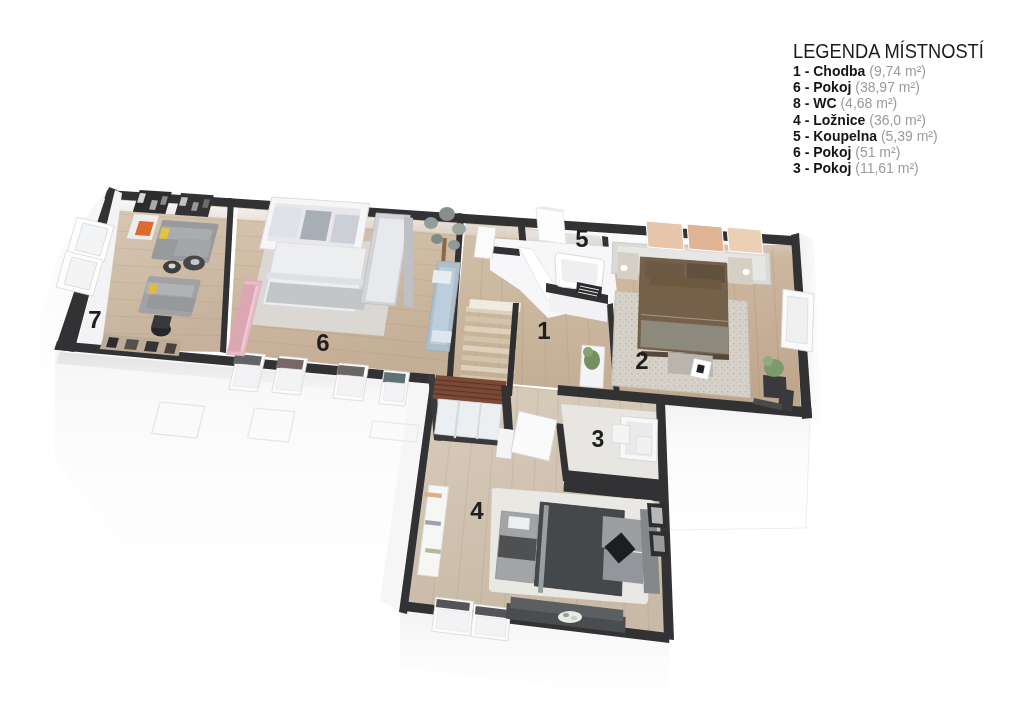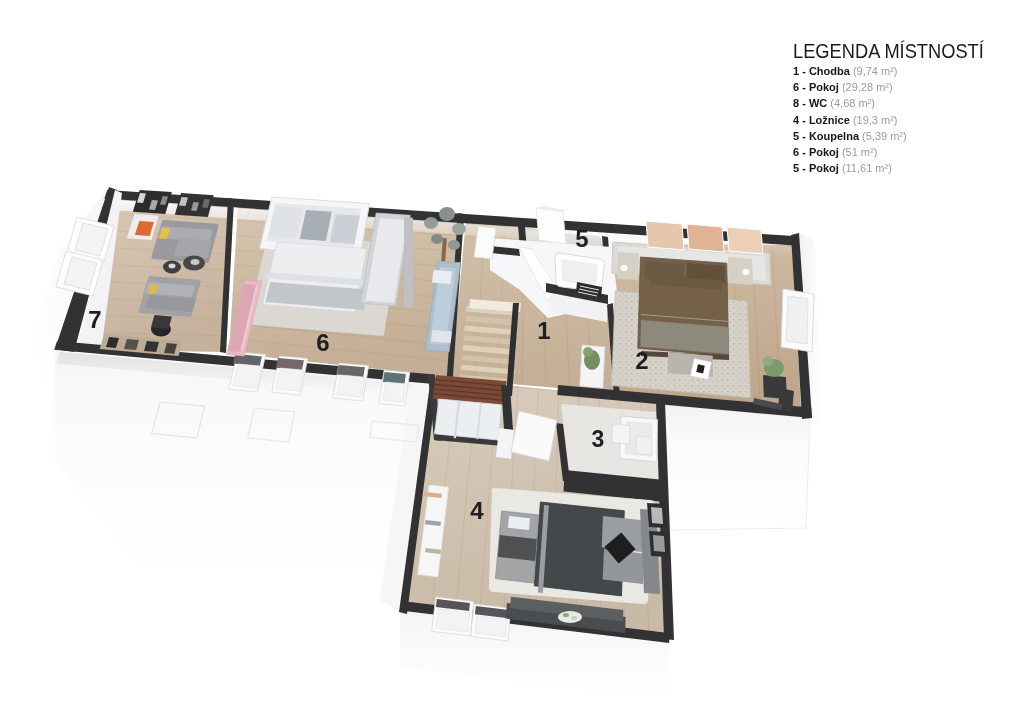--- a/index.html
+++ b/index.html
@@ -1,21 +1,21 @@
 <!DOCTYPE html>
 <html><head><meta charset="utf-8">
 <style>
 html,body{margin:0;padding:0;background:#ffffff;width:1024px;height:724px;overflow:hidden}
 body{font-family:"Liberation Sans",sans-serif}
 #plan{position:absolute;left:0;top:0}
 #legend{position:absolute;left:793px;top:39px;width:240px}
 #legend h1{margin:0;font-size:21px;font-weight:normal;color:#1c1c1c;letter-spacing:0px;
  transform:scaleX(0.87);transform-origin:left top;white-space:nowrap;font-stretch:condensed}
 #legend .rows{position:absolute;left:0;top:24px}
-#legend .row{font-size:11px;line-height:16.2px;color:#161616;white-space:nowrap}
+#legend .row{font-size:14px;line-height:16.2px;color:#161616;white-space:nowrap}
 #legend .row b{font-weight:bold}
 #legend .row span{color:#9b9b9b}
 </style></head>
 <body>
 
 <div id="plan"><svg width="1024" height="724" viewBox="0 0 1024 724">
       <defs>
 <linearGradient id="fadeS" x1="0" y1="0" x2="0" y2="1">
  <stop offset="0" stop-color="#f6f6f7"></stop>
           <stop offset="0.35" stop-color="#fcfcfc"></stop>
@@ -546,19 +546,19 @@
       </g>
       <g>
         <text x="477" y="519" font-family="Liberation Sans, sans-serif" font-size="24" font-weight="bold" fill="#1f1f1f" text-anchor="middle">4</text>
       </g>
     </svg></div>
 
 <div id="legend">
 <h1>LEGENDA MÍSTNOSTÍ</h1>
 <div class="rows">
 <div class="row"><b>1 - Chodba</b> <span>(9,74 m²)</span></div>
-<div class="row"><b>6 - Pokoj</b> <span>(29,28 m²)</span></div>
+<div class="row"><b>6 - Pokoj</b> <span>(38,97 m²)</span></div>
 <div class="row"><b>8 - WC</b> <span>(4,68 m²)</span></div>
-<div class="row"><b>4 - Ložnice</b> <span>(19,3 m²)</span></div>
+<div class="row"><b>4 - Ložnice</b> <span>(36,0 m²)</span></div>
 <div class="row"><b>5 - Koupelna</b> <span>(5,39 m²)</span></div>
 <div class="row"><b>6 - Pokoj</b> <span>(51 m²)</span></div>
-<div class="row"><b>5 - Pokoj</b> <span>(11,61 m²)</span></div>
+<div class="row"><b>3 - Pokoj</b> <span>(11,61 m²)</span></div>
 </div>
 </div>
 </body></html>

